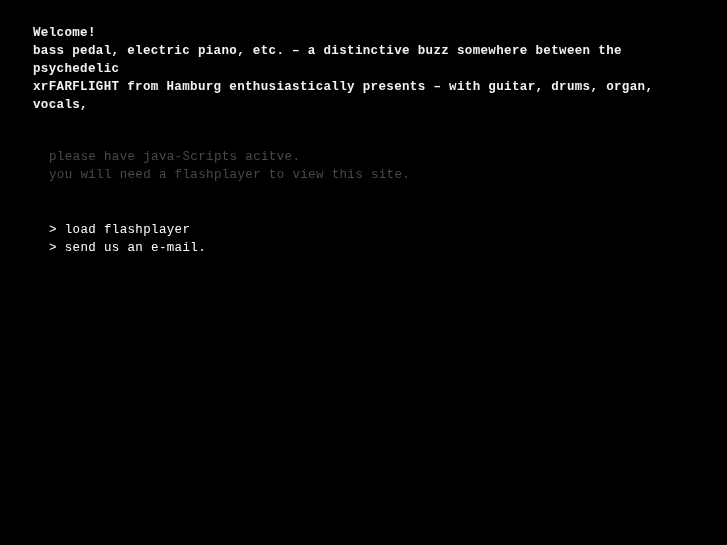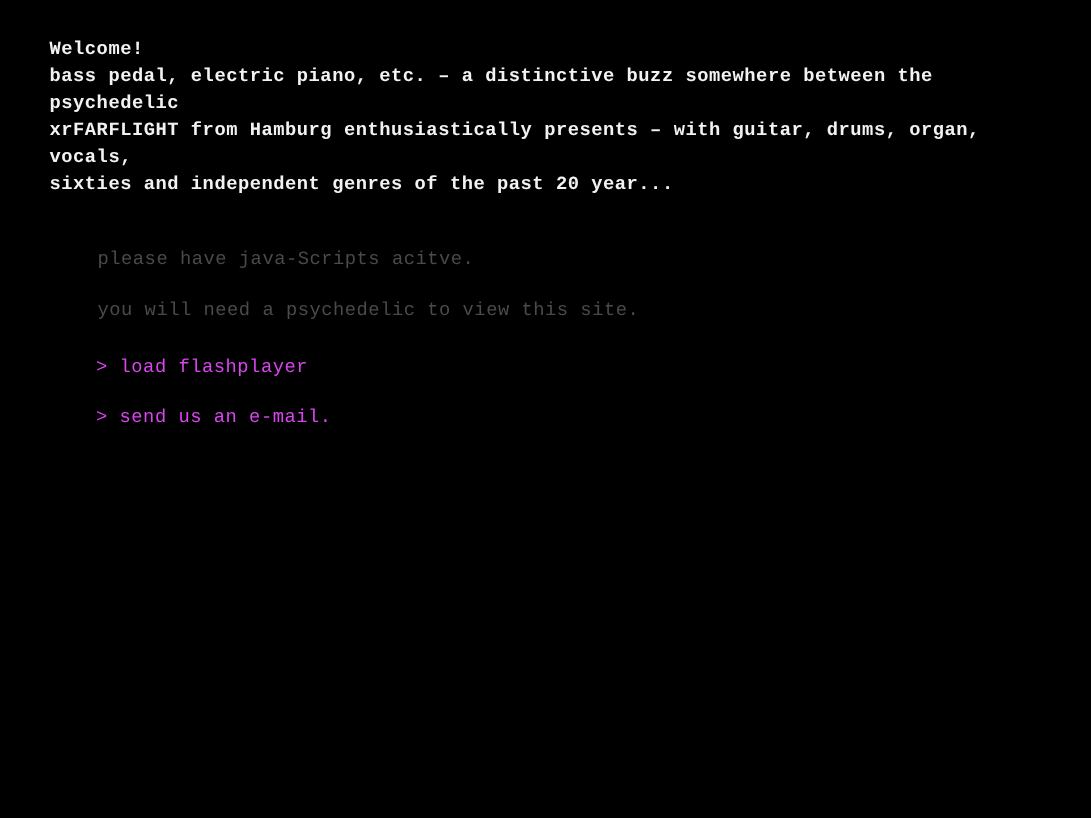--- a/index.html
+++ b/index.html
@@ -49,59 +49,58 @@
     width: 620px;
   }
   .notice-line {
     font-family: "Liberation Mono", "DejaVu Sans Mono", monospace;
     font-size: 12.5px;
     font-weight: normal;
     line-height: 18px;
     color: #4a4a4a;
     letter-spacing: 0.35px;
     white-space: pre;
-    margin: 16px;
+    margin: 0;
   }
 
   
   .links-block {
     position: absolute;
     left: 49px;
     top: 221px;
     width: 620px;
   }
   .link-line {
     display: block;
     font-family: "Liberation Mono", "DejaVu Sans Mono", monospace;
     font-size: 12.5px;
     font-weight: normal;
     line-height: 18px;
-    color: #d946ef;
+    color: #ffffff;
     letter-spacing: 0.35px;
     white-space: pre;
     text-decoration: none;
-    margin: 15px;
+    margin: 0;
     cursor: pointer;
   }
 </style>
 </head>
 <body>
 
 <div id="page-wrap">
 
   <div class="intro-block">
     <p class="intro-line">Welcome!</p>
     <p class="intro-line">bass pedal, electric piano, etc. – a distinctive buzz somewhere between the psychedelic</p>
     <p class="intro-line">xrFARFLIGHT from Hamburg enthusiastically presents – with guitar, drums, organ, vocals,</p>
-    <p class="intro-line">sixties and independent genres of the past 20 year...</p>
   </div>
 
   <div class="notice-block">
     <p class="notice-line">please have java-Scripts acitve.</p>
-    <p class="notice-line">you will need a psychedelic to view this site.</p>
+    <p class="notice-line">you will need a flashplayer to view this site.</p>
   </div>
 
   <div class="links-block">
     <a class="link-line" href="#">&gt; load flashplayer</a>
     <a class="link-line" href="#">&gt; send us an e-mail.</a>
   </div>
 
 </div>
 
 </body></html>

